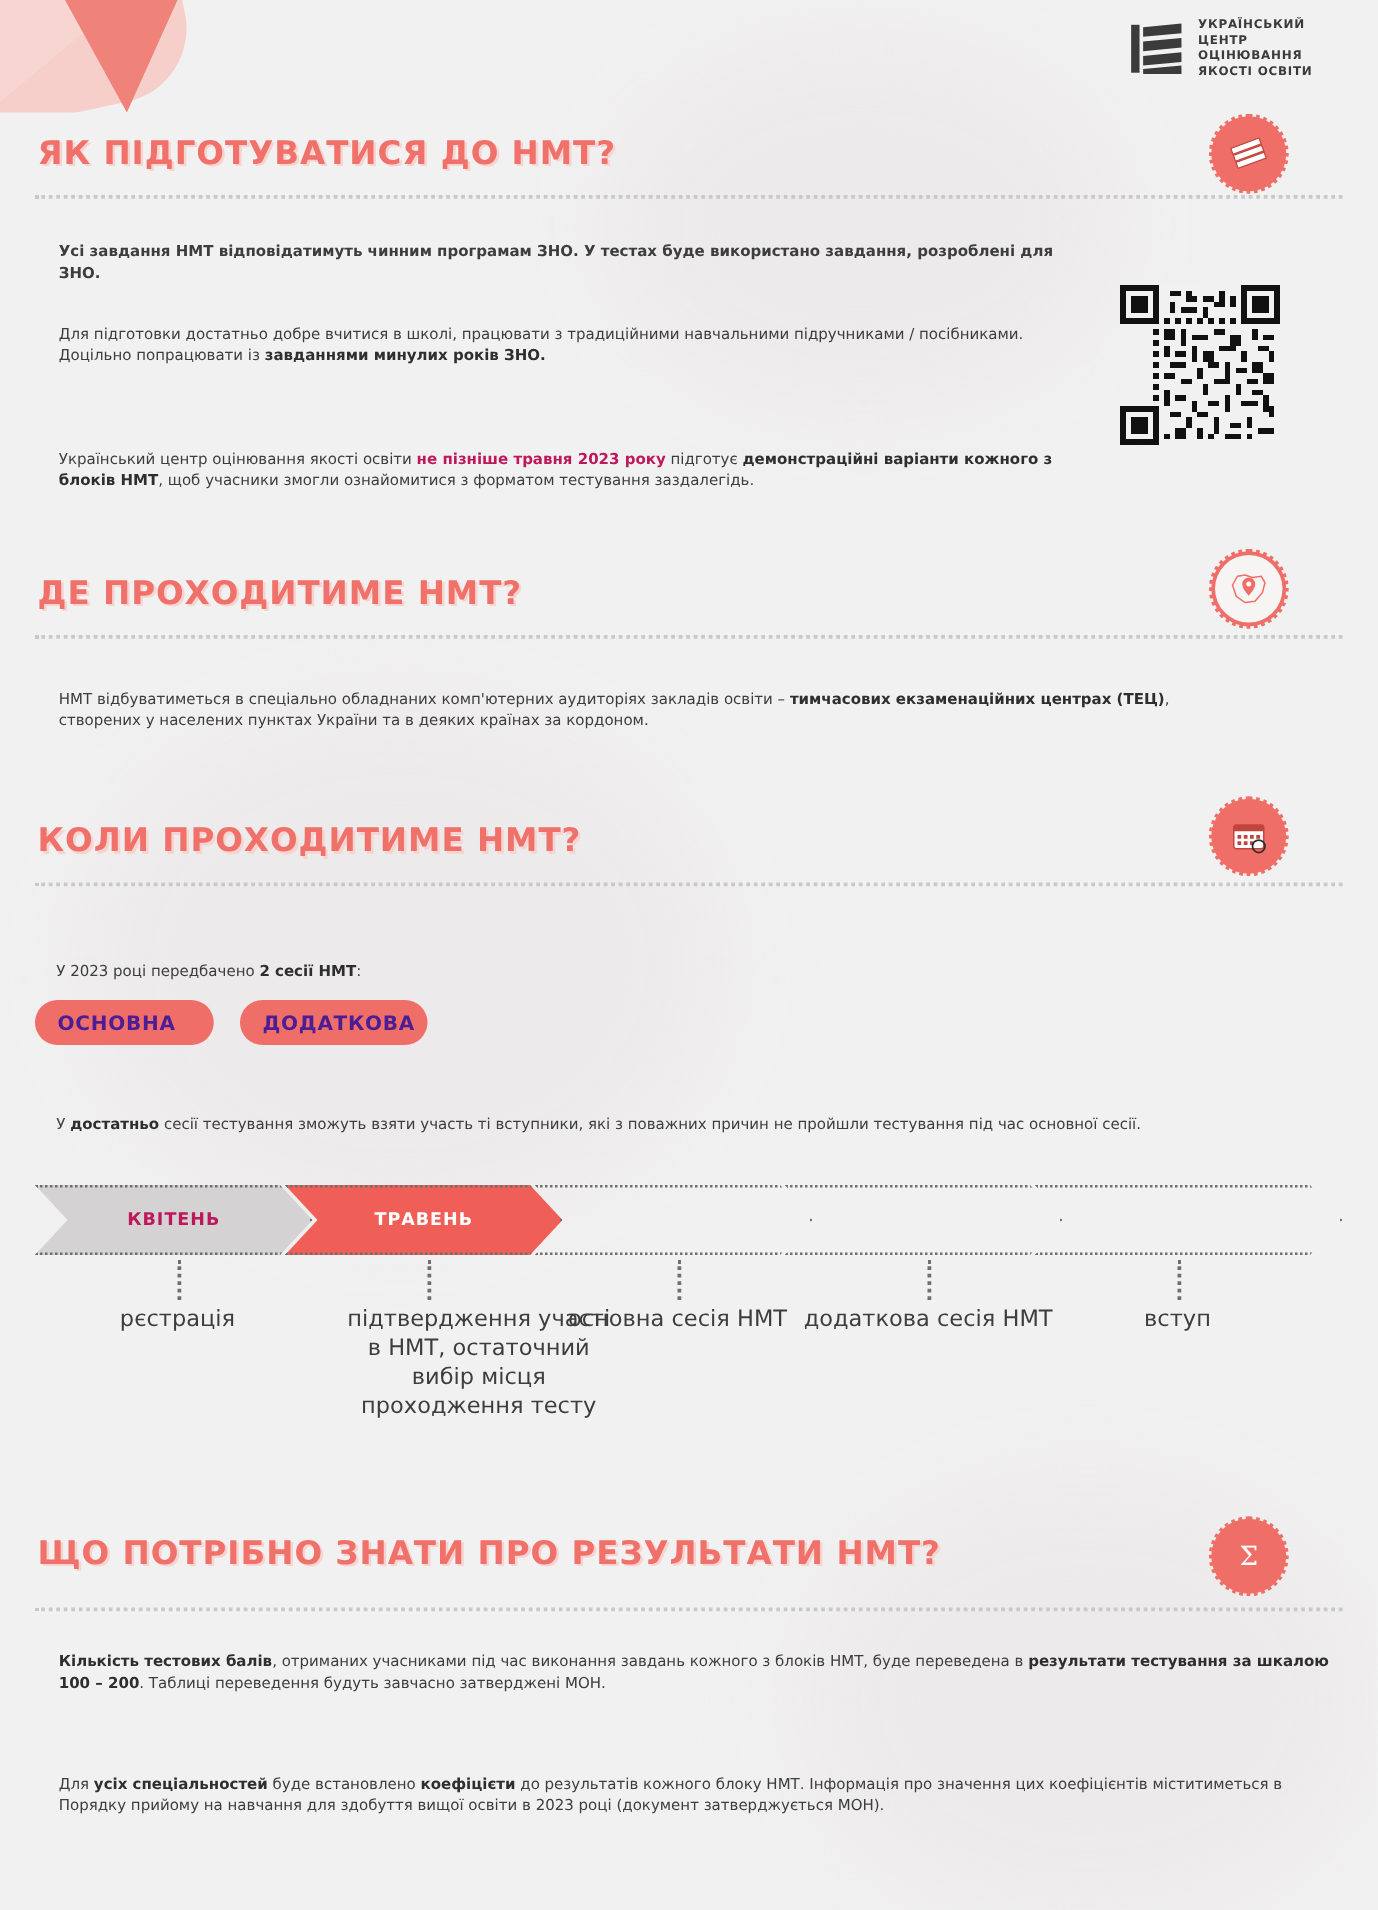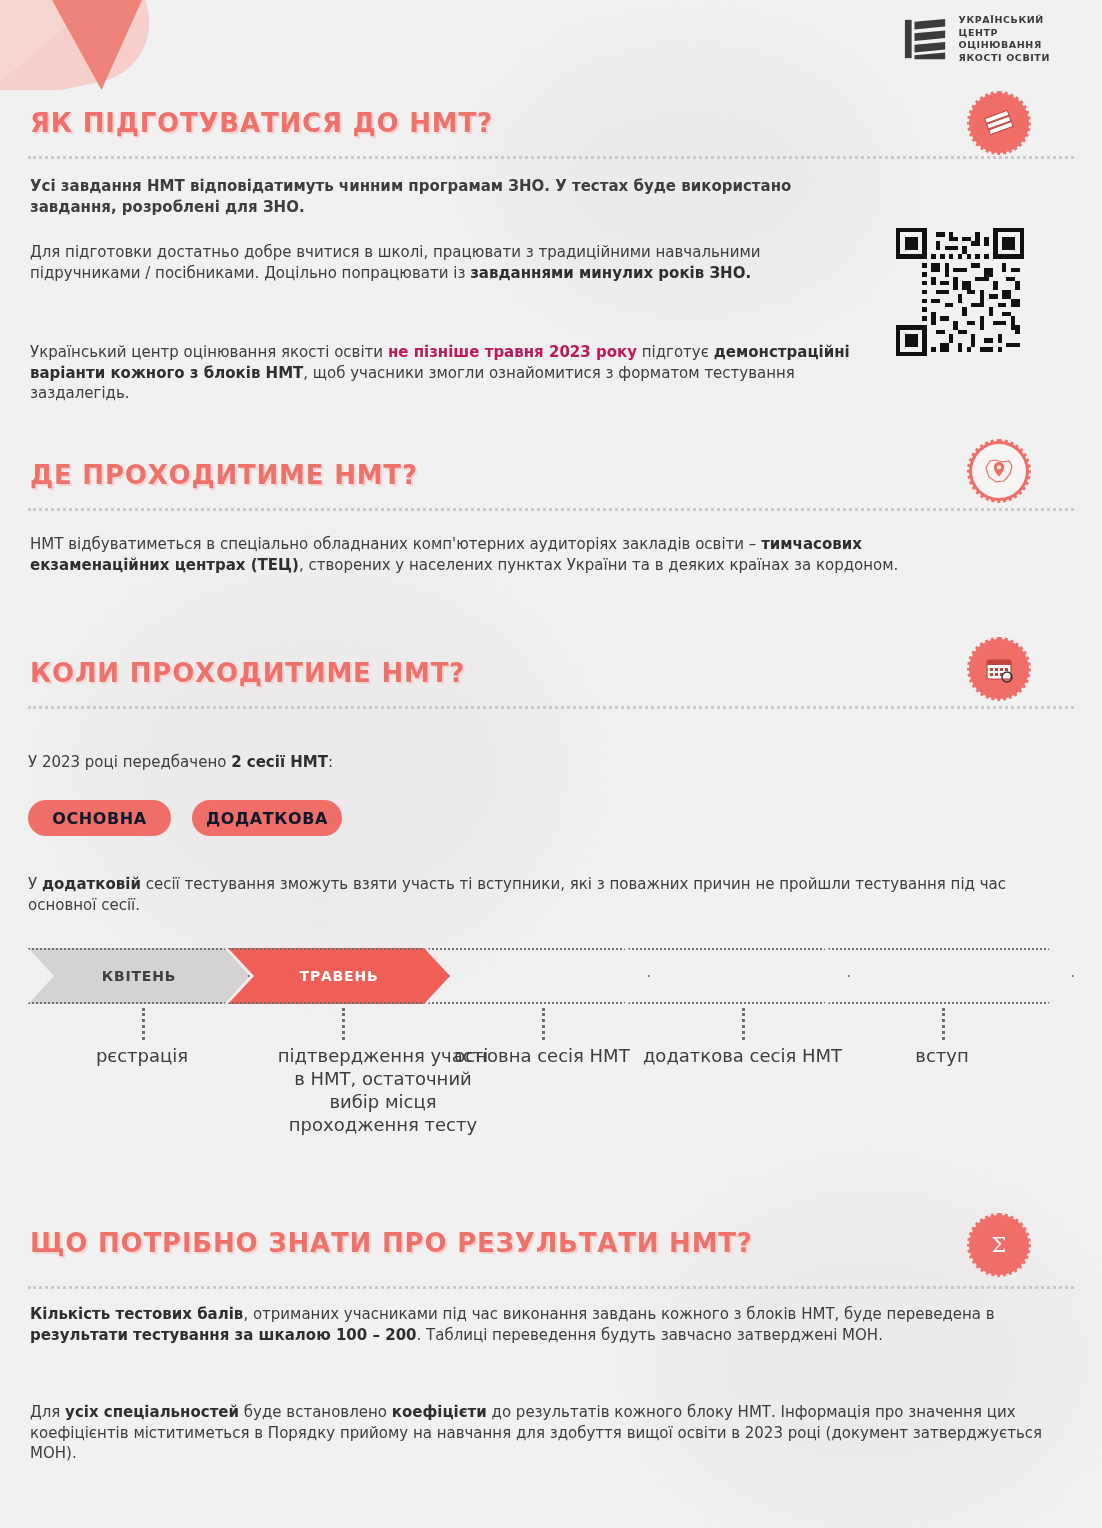--- a/index.html
+++ b/index.html
@@ -103,61 +103,60 @@
     position: absolute;
     inset: -5px;
     border-radius: 50%;
     border: 3px dotted #ef6f68;
   }
   .badge.light { background: #f7f4f4; }
 
   
   p.body {
     position: absolute;
-    margin: 0;
-    font-size: 15px;
+    margin: 17px;
+    font-size: 12px;
     line-height: 1.38;
     color: #3d3d3d;
   }
   p.body b { font-weight: bold; color: #2e2e2e; }
   .hl-red { color: #be185d; font-weight: bold; }
 
   
   .qr {
     position: absolute;
     top: 228px; right: 78px;
     width: 128px; height: 128px;
   }
 
   
   .pill {
     position: absolute;
     height: 36px;
     border-radius: 18px;
     background: #ef6f68;
-    color: #0f172a;
+    color: #4c1d95;
     font-size: 16px;
     font-weight: bold;
     letter-spacing: 0.6px;
     display: flex;
     align-items: center;
-    justify-content: center;
     padding: 0 18px;
   }
 
   
   .timeline { position: absolute; left: 28px; top: 948px; width: 1046px; height: 56px; }
   .chev {
     position: absolute;
     top: 0;
     height: 56px;
     display: flex;
     align-items: center;
     justify-content: center;
-    color: #404040;
+    color: #be185d;
     font-size: 14px;
     font-weight: bold;
     letter-spacing: 0.8px;
     background: #d4d2d2;
     clip-path: polygon(0 0, calc(100% - 26px) 0, 100% 50%, calc(100% - 26px) 100%, 0 100%, 26px 50%);
   }
   .chev.first { clip-path: polygon(0 0, calc(100% - 26px) 0, 100% 50%, calc(100% - 26px) 100%, 0 100%, 26px 50%); }
   .chev.red { background: #ef5f58; color: #fff; }
   .chev-outline {
     position: absolute;
@@ -373,21 +372,21 @@
   </p>
 
   <div class="pill" style="left:28px;top:800px;width:143px;">
     <span>ОСНОВНА</span>
   </div>
   <div class="pill" style="left:192px;top:800px;width:150px;">
     <span>ДОДАТКОВА</span>
   </div>
 
   <p class="body" style="left:28px;top:874px;width:990px;">
-    <span>У </span><b>додатковій</b><span> сесії тестування зможуть взяти участь ті вступники, які з поважних причин не пройшли тестування під час основної сесії.</span>
+    <span>У </span><b>достатньо</b><span> сесії тестування зможуть взяти участь ті вступники, які з поважних причин не пройшли тестування під час основної сесії.</span>
   </p>
 
   <div class="timeline">
     <div class="chev first" style="left:0px;width:222px;">
       <span>КВІТЕНЬ</span>
     </div>
     <div class="chev-outline" style="left:0px;width:222px;"></div>
 
     <div class="chev red" style="left:200px;width:222px;">
       <span>ТРАВЕНЬ</span>

